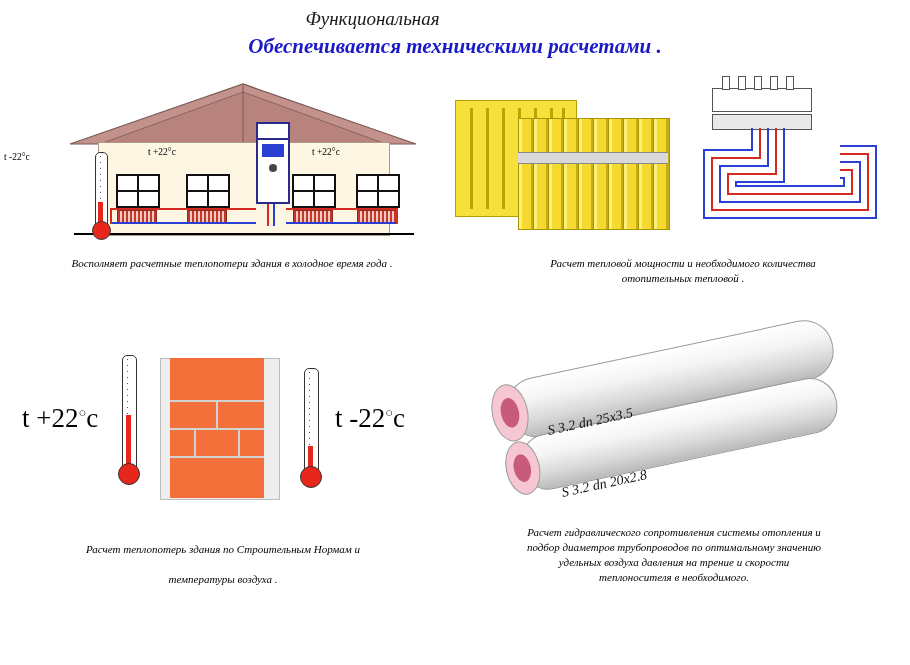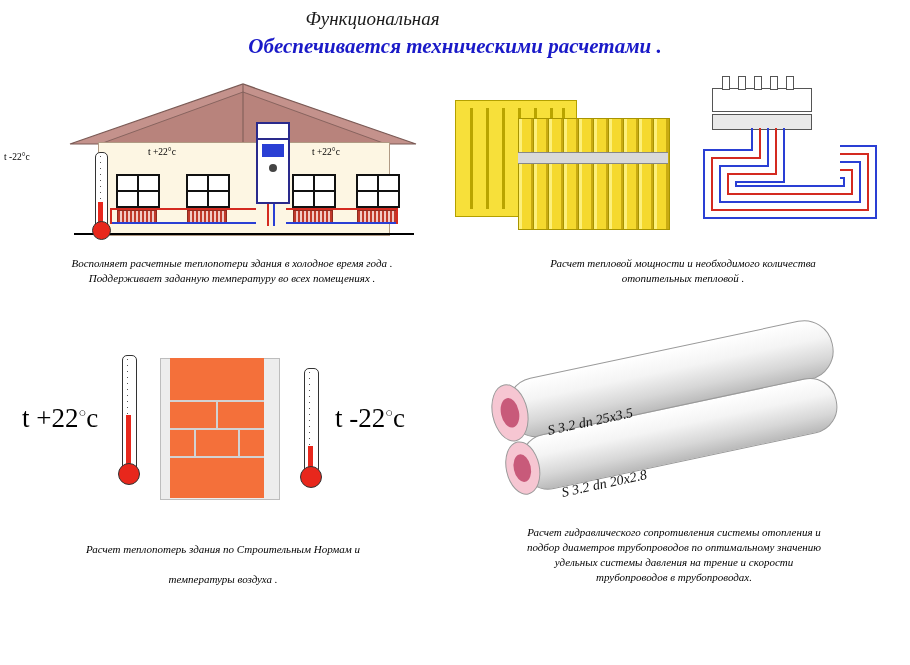--- a/index.html
+++ b/index.html
@@ -272,21 +272,20 @@
 
   <div class="thermo" style="left:92px; top:152px; width:17px; height:88px;">
     <div class="tube" style="height:72px;"></div>
     <div class="ticks"></div>
     <div class="mercury" style="top:50px; height:24px;"></div>
     <div class="bulb" style="top:69px;"></div>
   </div>
 
   <div class="caption cap-1">
     <span>Восполняет расчетные теплопотери здания в холодное время года .</span><br>
-    <span>Поддерживает заданную температуру во всех помещениях .</span>
   </div>
 
   <div class="rad-flat">
     <div class="fin" style="left:14px;"></div>
     <div class="fin" style="left:30px;"></div>
     <div class="fin" style="left:46px;"></div>
     <div class="fin" style="left:62px;"></div>
     <div class="fin" style="left:78px;"></div>
     <div class="fin" style="left:94px;"></div>
     <div class="fin" style="left:106px;"></div>
@@ -382,17 +381,17 @@
       </div>
     </div>
 
     <div class="pipe-label" style="left:58px; top:58px; transform: rotate(-12deg); transform-origin:left center;">S 3.2      dn 25x3.5</div>
     <div class="pipe-label" style="left:72px; top:120px; transform: rotate(-12deg); transform-origin:left center;">S 3.2   dn 20x2.8</div>
   </div>
 
   <div class="caption cap-4">
     <span>Расчет  гидравлического сопротивления системы отопления и</span><br>
     <span>подбор диаметров трубопроводов по оптимальному значению</span><br>
-    <span>удельных системы давления на трение и скорости</span><br>
-    <span>трубопроводов в трубопроводах.</span>
+    <span>удельных воздуха давления на трение и скорости</span><br>
+    <span>теплоносителя в необходимого.</span>
   </div>
 
 </div>
 
 </body></html>

